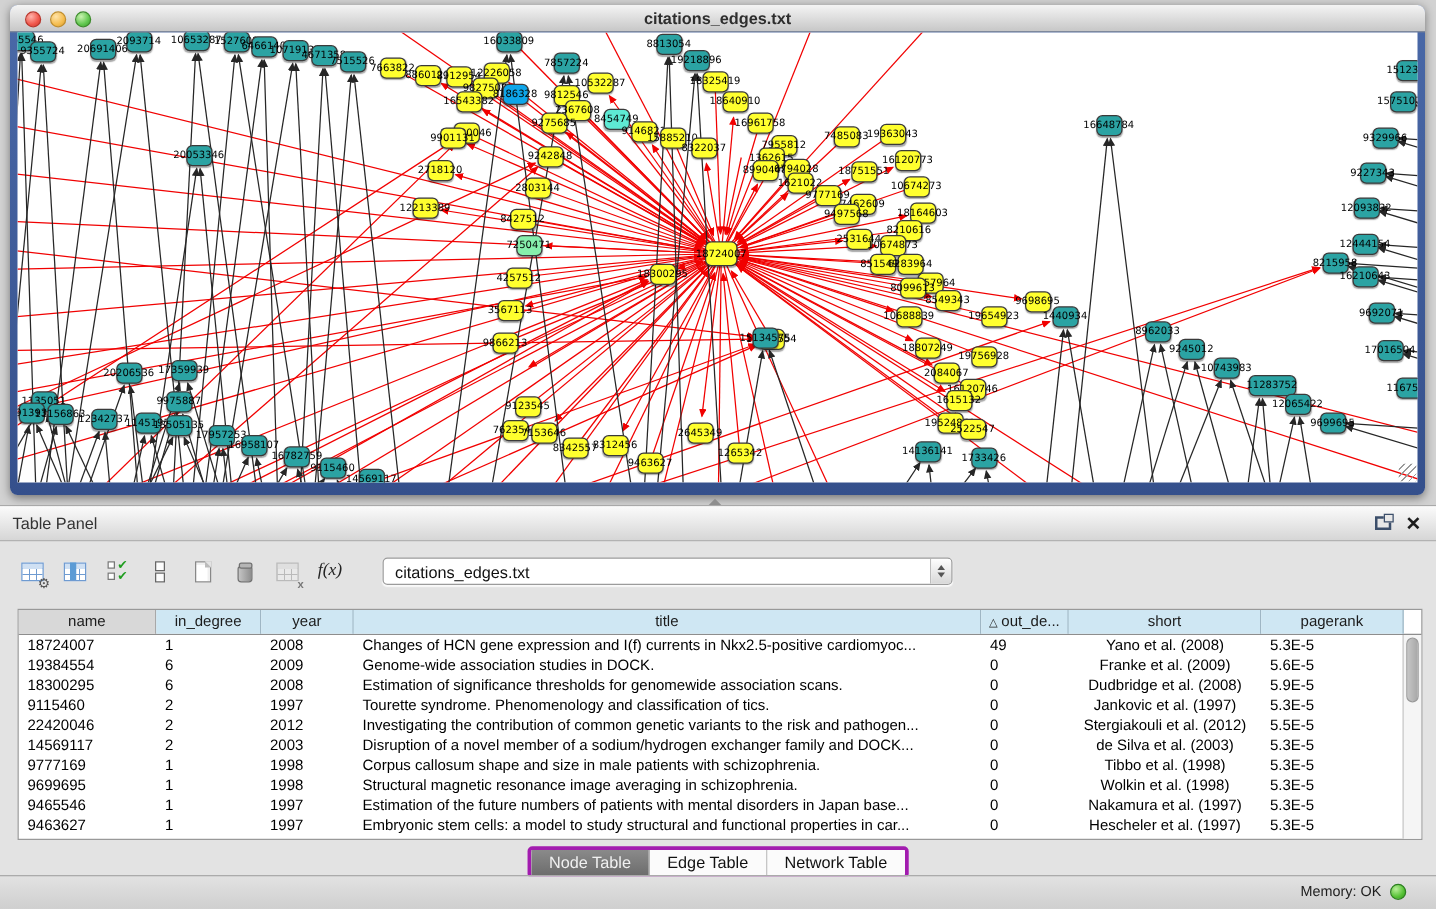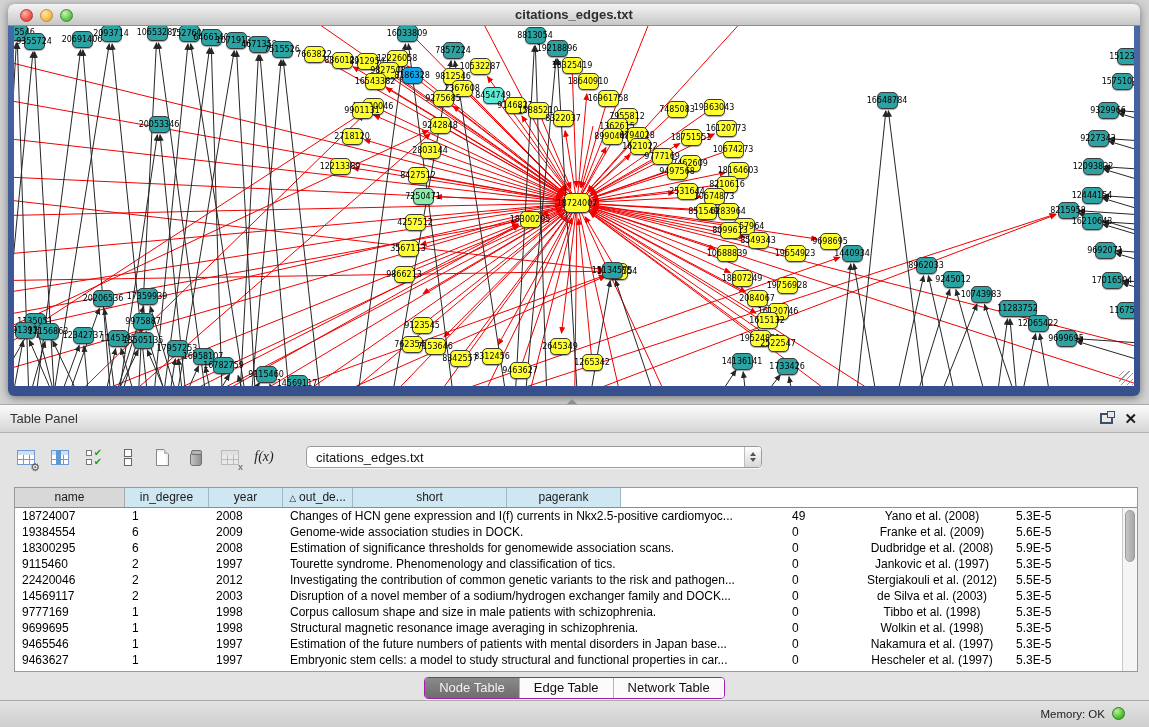--- a/index.html
+++ b/index.html
@@ -95,21 +95,21 @@
     overflow:hidden; white-space:nowrap; }
   .c0{width:110px}.c1{width:84px}.c2{width:74px}.c3{width:502px}.c4{width:70px}
   .c5{width:154px; text-align:center; padding-left:0;}
   .c6{width:114px}
   .vscroll { position:absolute; right:0; top:20px; bottom:0; width:15px;
     background:#f5f5f5; border-left:1px solid #c8c8c8; }
   .vthumb { position:absolute; left:1.5px; top:2px; width:10px; height:52px; border-radius:6px;
     background:linear-gradient(90deg,#c6c6c6,#a8a8a8); border:1px solid #9b9b9b; }
 
   .tabsrow { position:absolute; left:0; top:272px; width:100%; display:flex; justify-content:center; }
-  .seg { display:flex; border:1px solid #a21caf; border-radius:4px; overflow:hidden;
+  .seg { display:flex; border:3px solid #a21caf; border-radius:4px; overflow:hidden;
     background:#fbfbfb; box-shadow:0 1px 0 rgba(255,255,255,.7); }
   .seg .tab { height:20px; line-height:20px; font-size:13px; padding:0 14px; color:#111;
     border-right:1px solid #b5b5b5; background:#fbfbfb; }
   .seg .tab:last-child { border-right:none; }
   .seg .tab.sel { background:linear-gradient(#8a8a8a,#6d6d6d); color:#f1f1f1; }
 
   .statusbar { position:absolute; left:0; top:700px; width:1149px; height:27px;
     background:linear-gradient(#e2e2e2,#cfcfcf); border-top:1px solid #ababab; }
   .mem { position:absolute; right:44px; top:7px; font-size:11.5px; color:#1d1d1d; }
   .memdot { position:absolute; right:24px; top:6px; width:13px; height:13px; border-radius:50%;
@@ -642,21 +642,21 @@
       </div>
       <div class="node" style="background: rgb(43, 163, 163); left: 118.5px; top: 305.5px;">
         <span class="nl">13505135</span>
       </div>
       <div class="node" style="background: rgb(43, 163, 163); left: 152.5px; top: 313.5px;">
         <span class="nl">17957253</span>
       </div>
       <div class="node" style="background: rgb(43, 163, 163); left: 178.5px; top: 321.5px;">
         <span class="nl">16958107</span>
       </div>
-      <div class="node" style="background: rgb(43, 163, 163); left: 199px; top: 330.5px;">
+      <div class="node" style="background: rgb(43, 163, 163); left: 213px; top: 330.5px;">
         <span class="nl">16782759</span>
       </div>
       <div class="node" style="background: rgb(43, 163, 163); left: 241.5px; top: 339.5px;">
         <span class="nl">9115460</span>
       </div>
       <div class="node" style="background: rgb(43, 163, 163); left: 272.5px; top: 348.5px;">
         <span class="nl">14569117</span>
       </div>
       <div class="node" style="background: rgb(43, 163, 163); left: 587.5px; top: 235.5px;">
         <span class="nl">15134575</span>
@@ -774,20 +774,21 @@
           <b class="dn"></b>
         </span>
     </div>
   </div>
 
   <div class="ttable">
     <div class="thead">
         <div class="hc c0">name</div>
         <div class="hc c1">in_degree</div>
         <div class="hc c2">year</div>
+        <div class="hc c3">title</div>
         <div class="hc c4"><span class="sortg">△</span>out_de...</div>
         <div class="hc c5">short</div>
         <div class="hc c6">pagerank</div>
       </div>
     <div class="tbody">
         <div class="trow">
           <div class="tcell c0">18724007</div>
           <div class="tcell c1">1</div>
           <div class="tcell c2">2008</div>
           <div class="tcell c3">Changes of HCN gene expression and I(f) currents in Nkx2.5-positive cardiomyoc...</div>

